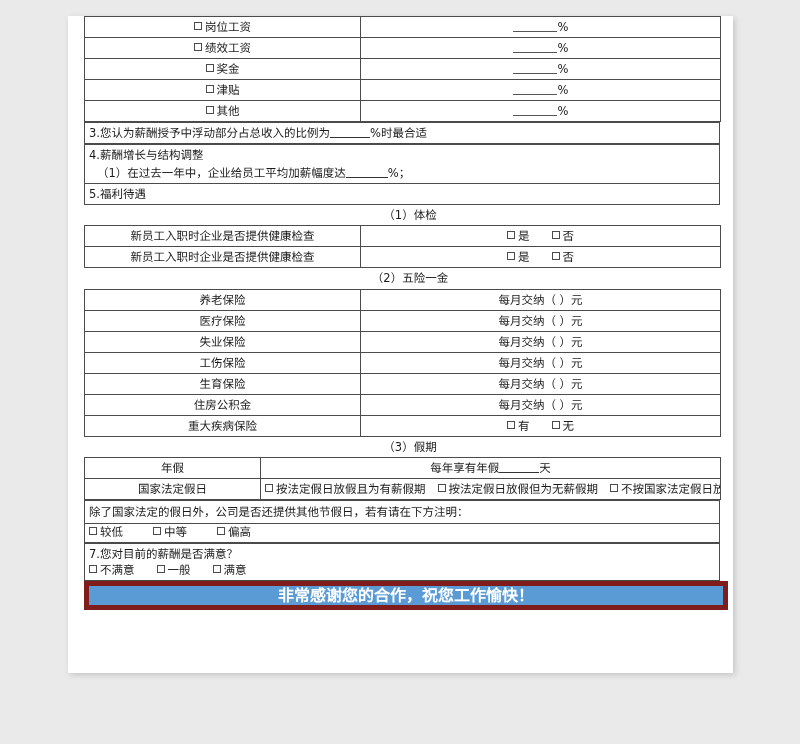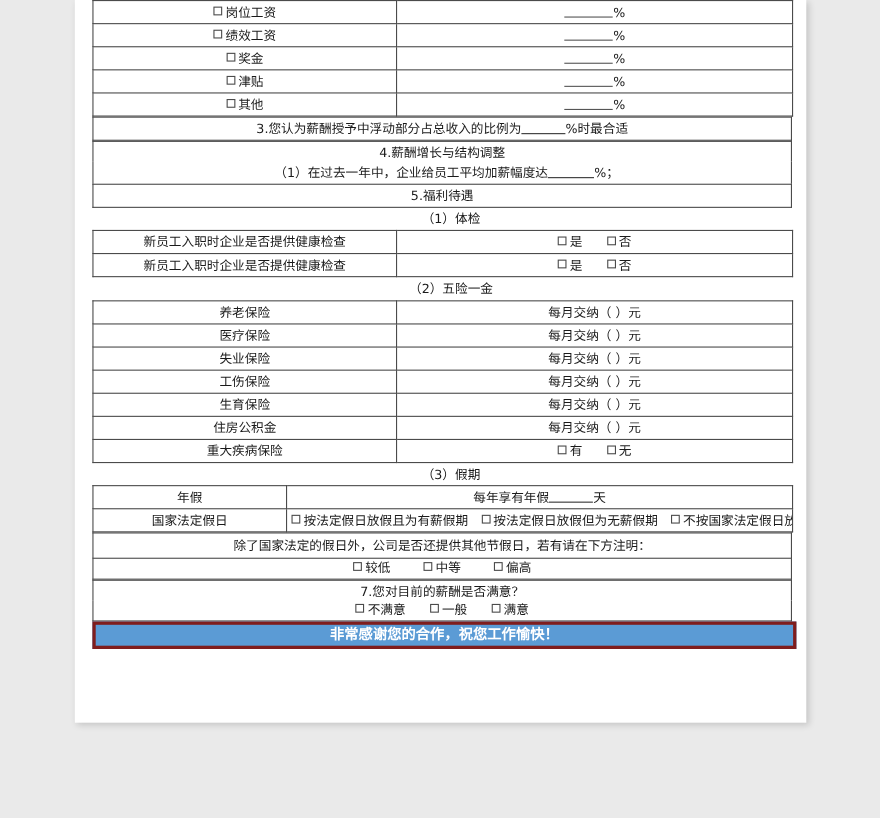--- a/index.html
+++ b/index.html
@@ -8,21 +8,21 @@
     padding: 0;
     background: #eaeaea;
     width: 800px;
     height: 744px;
     overflow: hidden;
     font-family: "DejaVu Sans", "Liberation Sans", sans-serif;
   }
   #page {
     position: absolute;
     left: 68px;
-    top: 0;
+    top: 16px;
     width: 665px;
     height: 657px;
     background: #ffffff;
     box-shadow: 2px 2px 6px rgba(0,0,0,0.16);
     overflow: hidden;
   }
   #sheet {
     position: absolute;
     left: 16px;
     top: 0;
@@ -38,21 +38,21 @@
     font-size: 11.5px;
     line-height: 1.25;
     color: #1a1a1a;
     padding: 2px 4px;
     height: 16px;
     vertical-align: middle;
     overflow: hidden;
     white-space: nowrap;
   }
   td.c { text-align: center; }
-  td.l { text-align: center; }
+  td.l { text-align: left; }
   td.free {
     border-left: 1px solid #4b4b4b;
     border-right: 1px solid #4b4b4b;
   }
   td.tall { height: 18px; }
   .blank-pct {
     display: inline-block;
     border-bottom: 1px solid #555;
     width: 44px;
     height: 9px;
@@ -97,23 +97,23 @@
     font-size: 11.5px;
     color: #1a1a1a;
     padding: 3px 0 3px 16px;
     line-height: 1.25;
     text-align: center;
   }
   .footer-bar {
     background: #5b9bd5;
     color: #ffffff;
     font-weight: bold;
-    font-size: 13px;
+    font-size: 16px;
     text-align: center;
-    border: 3px solid #7f1d1d;
+    border: 5px solid #7f1d1d;
     height: 19px;
     line-height: 19px;
     width: 634px;
     box-sizing: content-box;
   }
   .nowrap-clip { overflow: hidden; white-space: nowrap; }
 </style>
 </head>
 <body>
 

